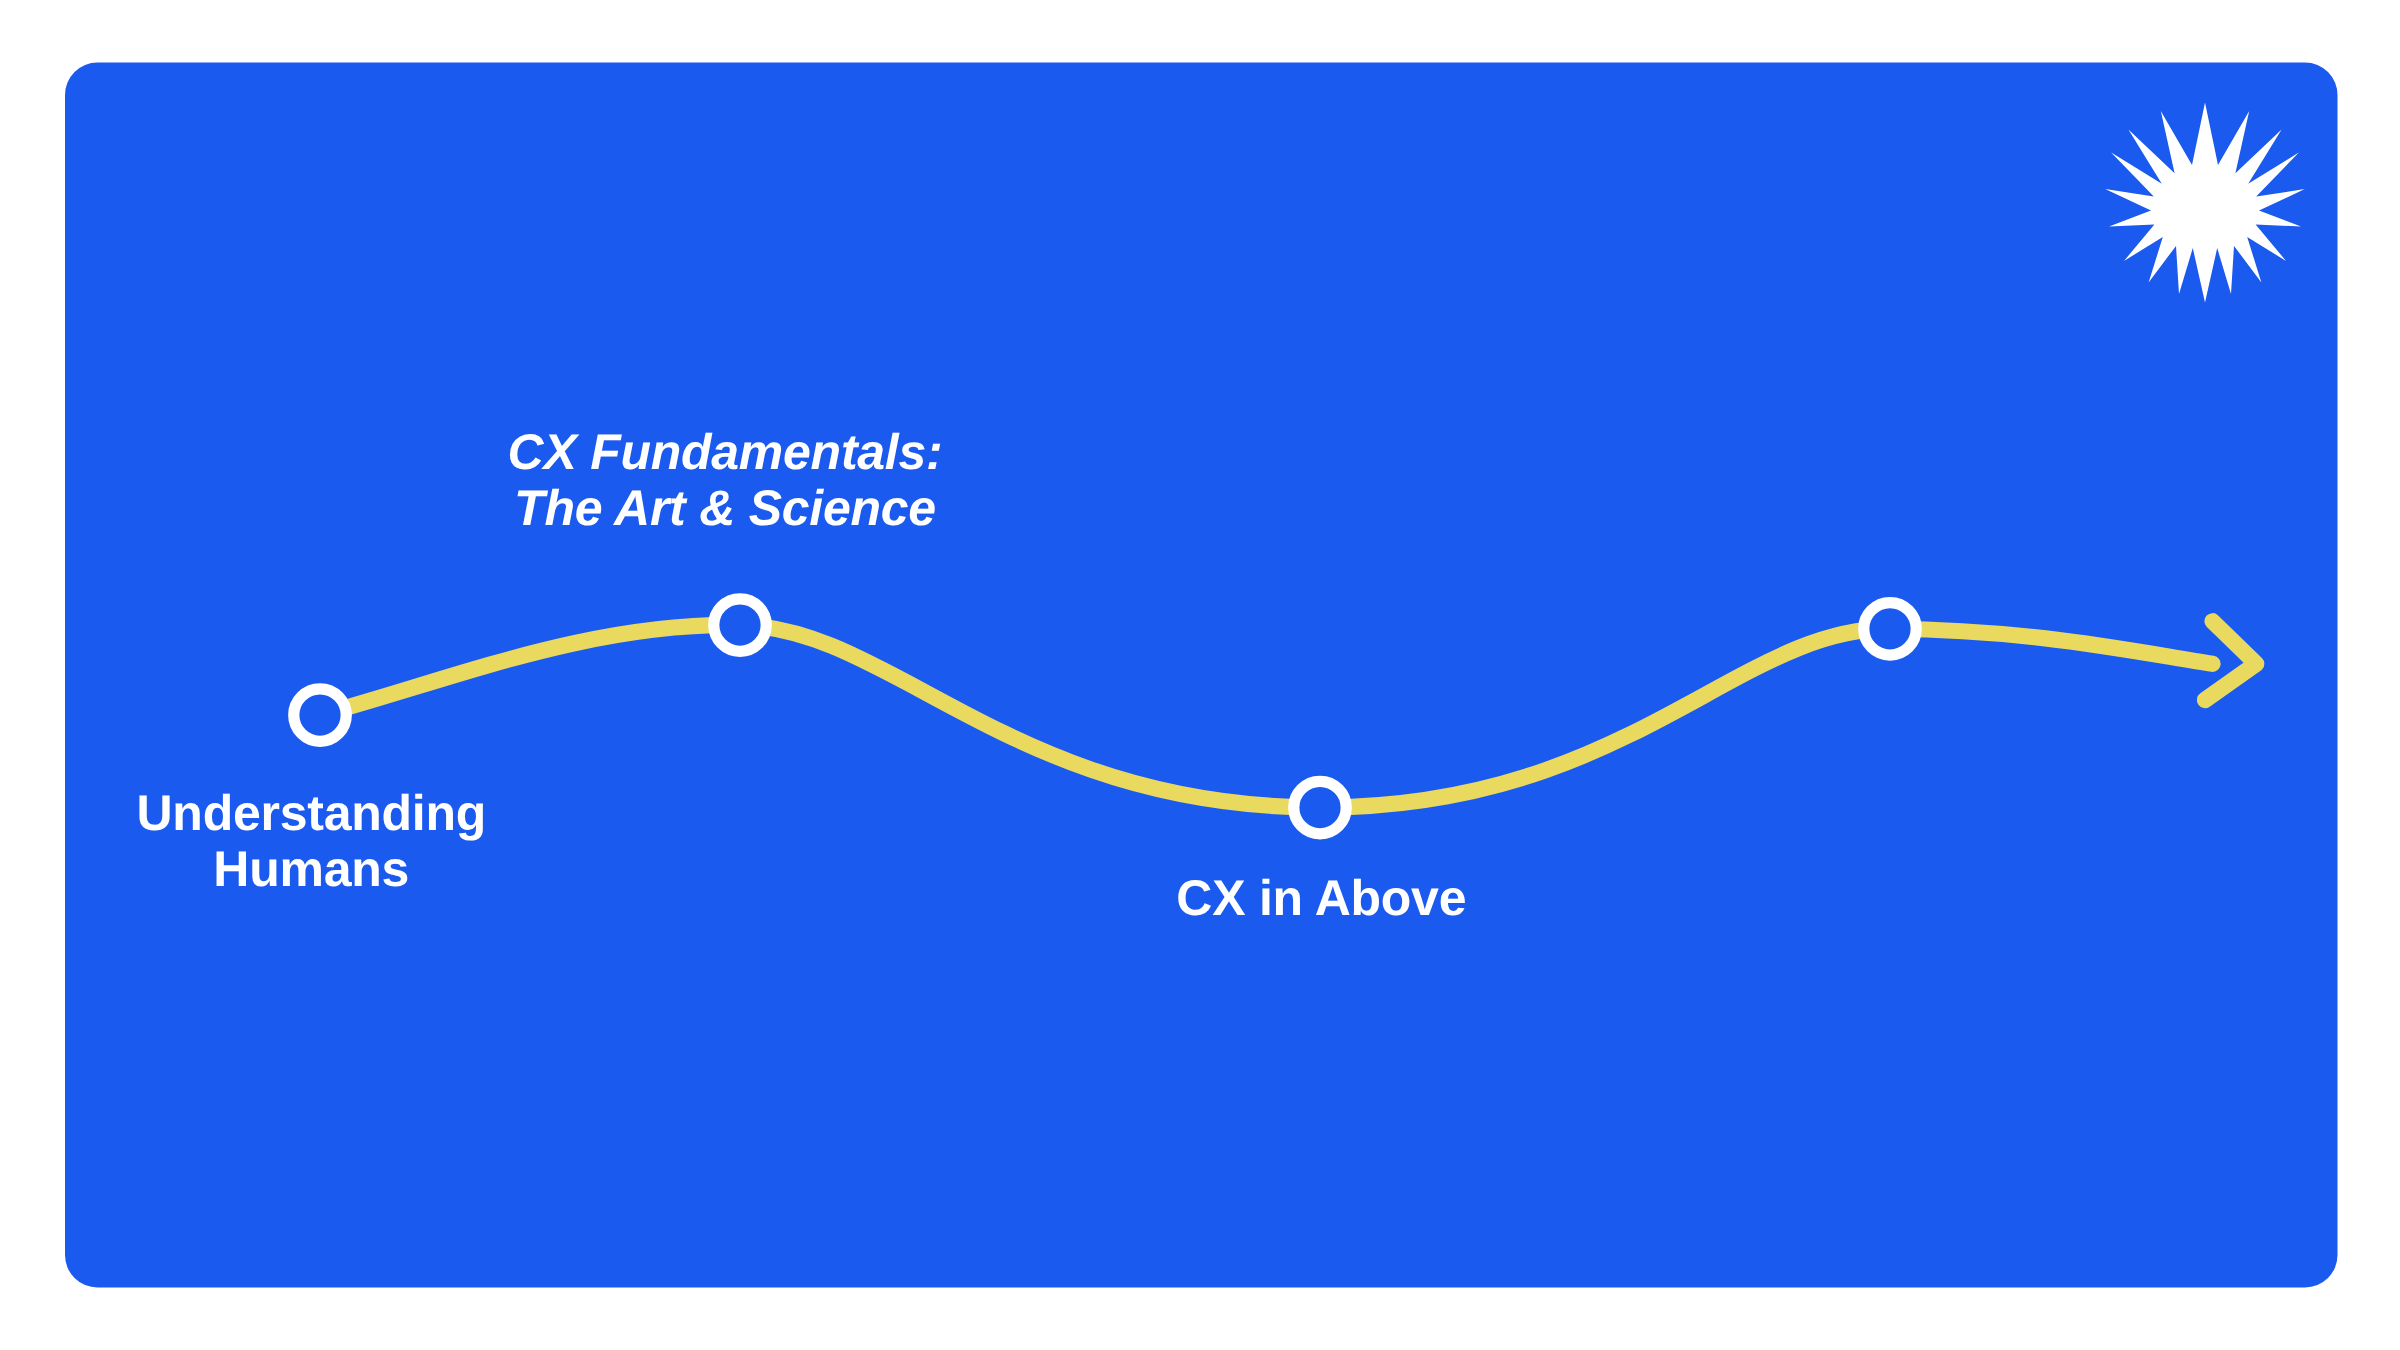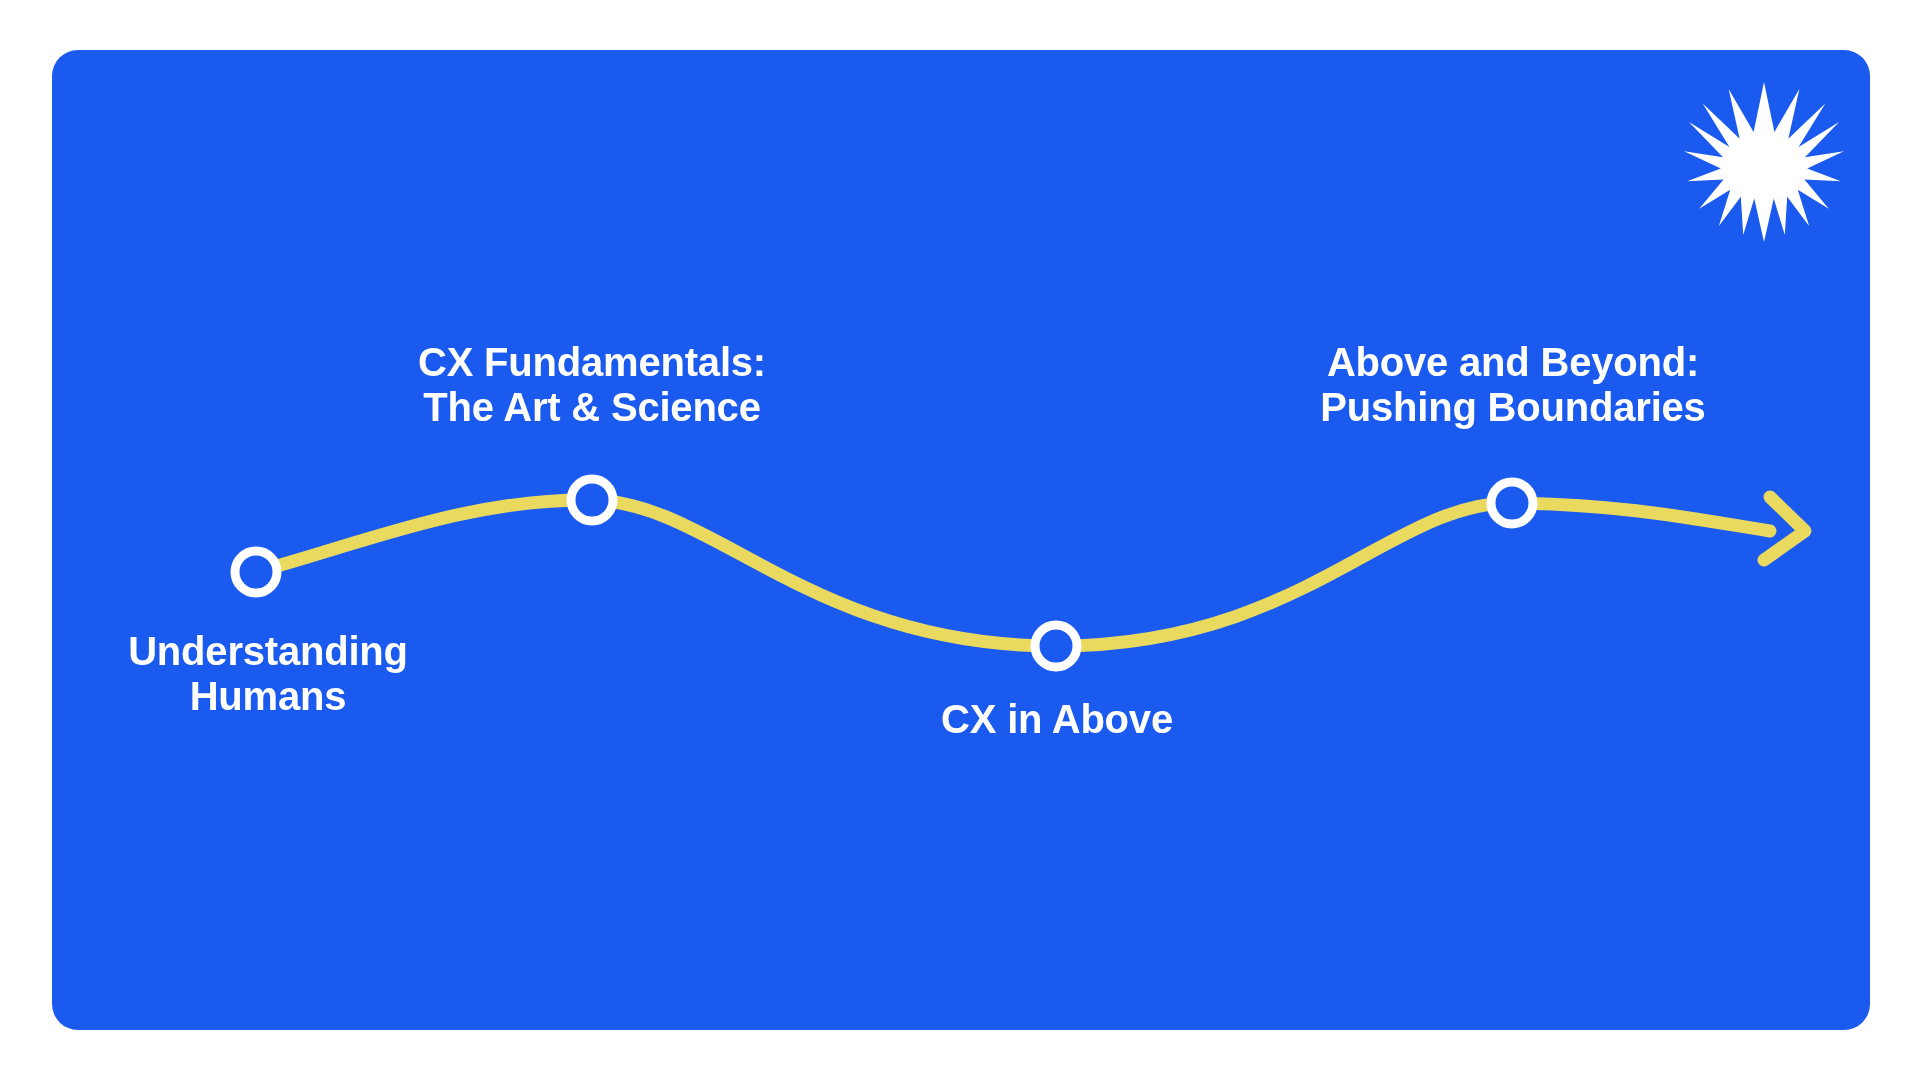--- a/index.html
+++ b/index.html
@@ -61,22 +61,22 @@
     font-family: "Liberation Sans", sans-serif;
     font-size: 40px;
     font-weight: 700;
     line-height: 1.13;
     letter-spacing: -0.2px;
     white-space: pre-line;
     text-align: center;
     transform: translateX(-50%);
   }
 
-  .label-understanding-humans { left: 268px;  top: 629px; }
-  .label-cx-fundamentals      { left: 592px;  top: 340px; }
+  .label-understanding-humans { left: 249px;  top: 629px; }
+  .label-cx-fundamentals      { left: 580px;  top: 340px; font-style: italic; }
   .label-cx-in-action         { left: 1057px; top: 697px; }
   .label-above-and-beyond     { left: 1513px; top: 340px; }
 </style>
 </head>
 <body>
 
 <div id="stage">
 
   <div id="journey-card"></div>
 
@@ -106,16 +106,14 @@
   </svg>
 
   <div class="milestone-label label-understanding-humans">Understanding
 Humans</div>
 
   <div class="milestone-label label-cx-fundamentals">CX Fundamentals:
 The Art &amp; Science</div>
 
   <div class="milestone-label label-cx-in-action">CX in Above</div>
 
-  <div class="milestone-label label-above-and-beyond">Above and Beyond:
-Pushing Boundaries</div>
 
 </div>
 
 </body></html>

